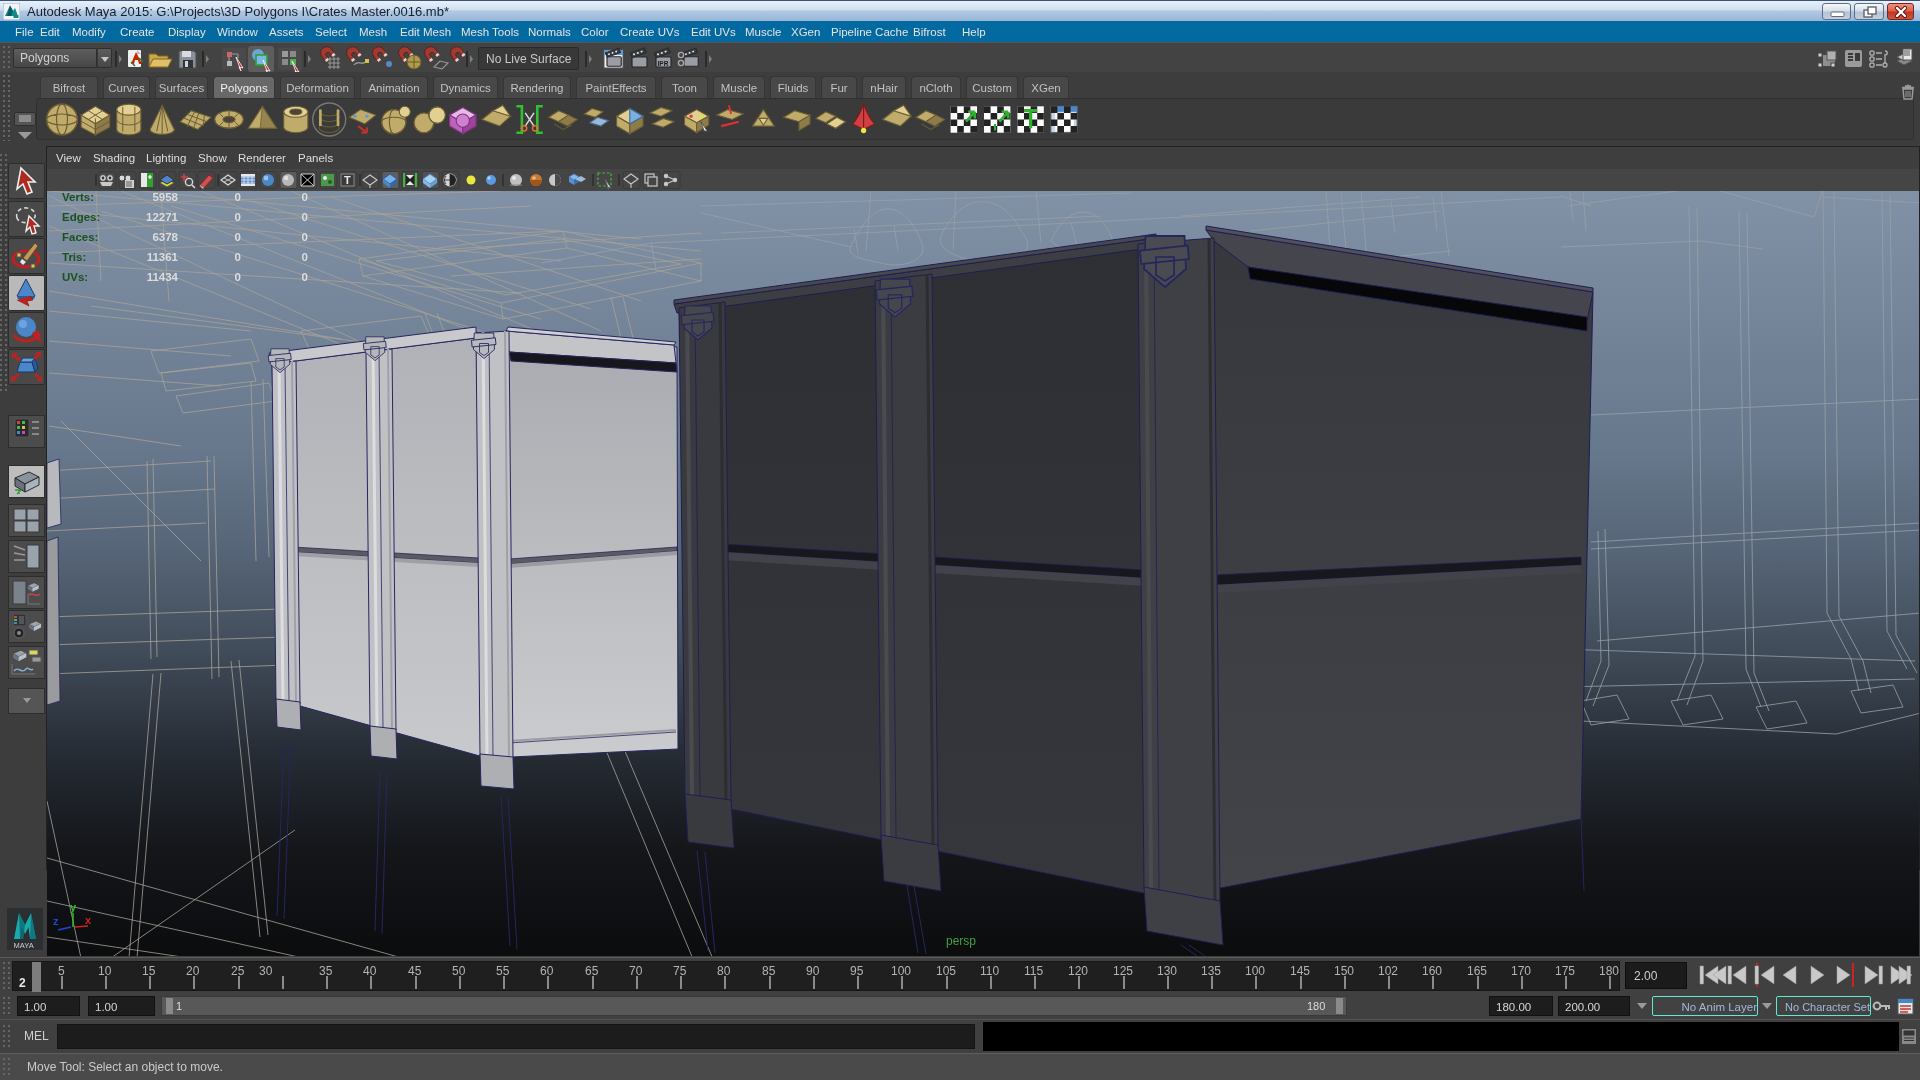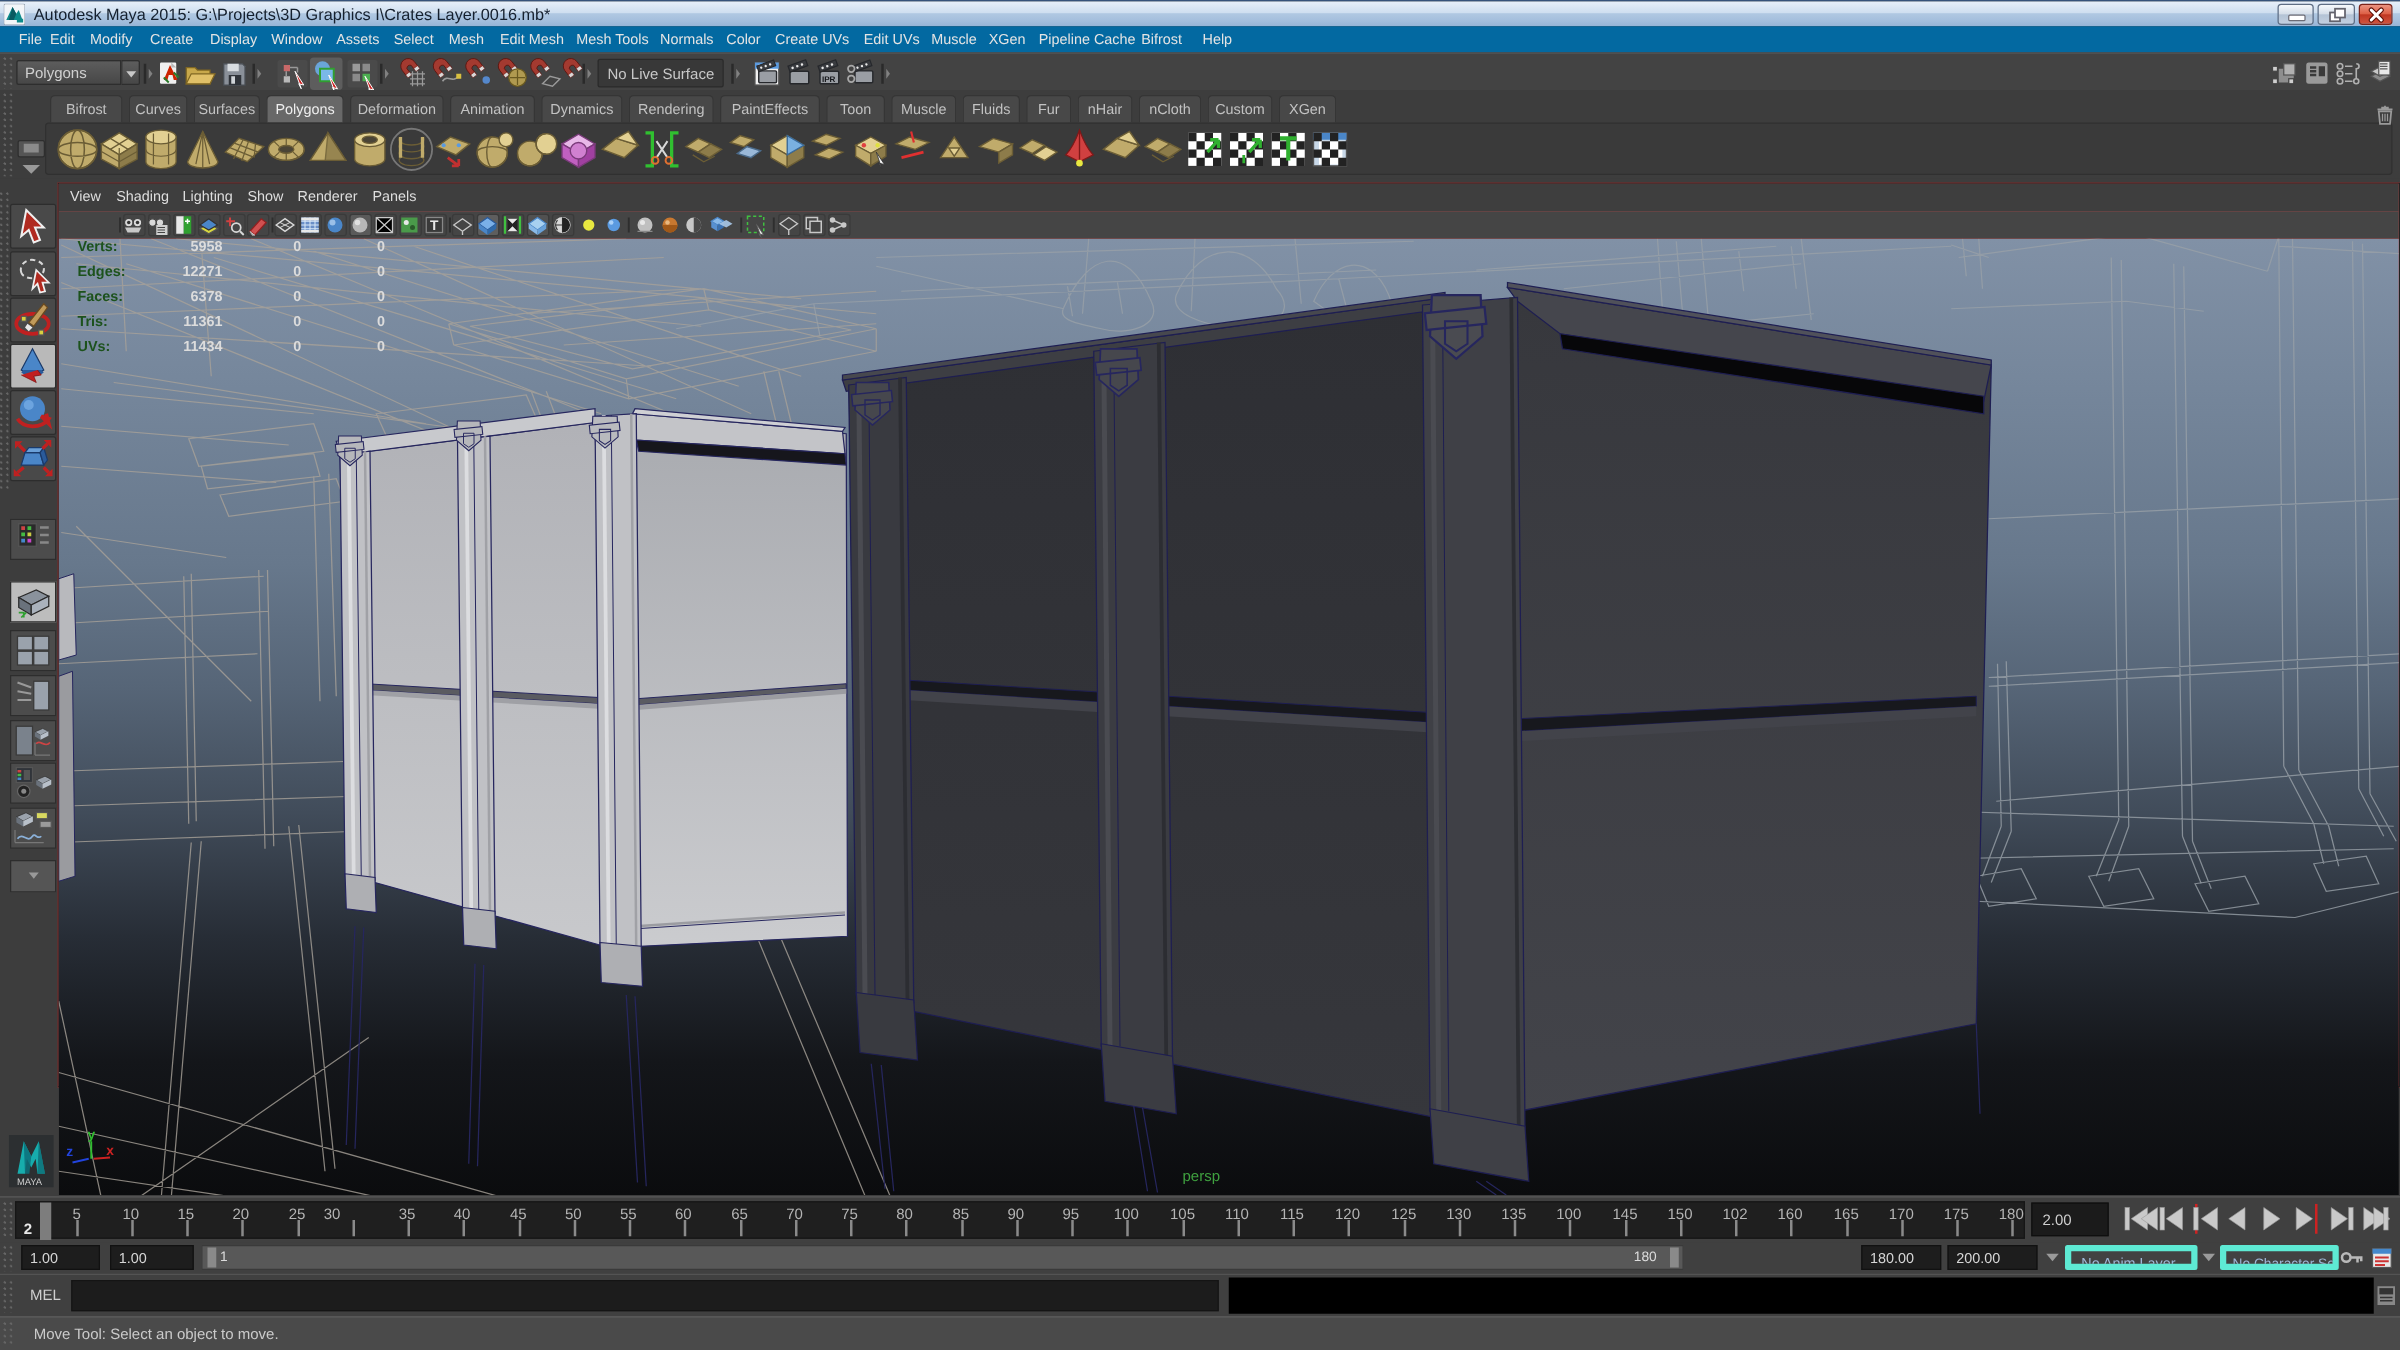--- a/index.html
+++ b/index.html
@@ -64,21 +64,21 @@
 #curframe { position:absolute; left:19px; top:0px; width:9px; height:30px; background:#7d7d7d; }
 #curflab { position:absolute; left:6px; top:14px; font-size:12px; font-weight:bold; color:#e8e8e8;}
 #tfield { position:absolute; left:1625px; top:4px; width:62px; height:27px; background:#1b1b1b; border:1px solid #0f0f0f; color:#cfcfcf; font-size:12px; padding:6px 0 0 8px;}
 
 
 #rangeslider { left:0; top:994px; width:1920px; height:25px; background:#404040; }
 .rfield { position:absolute; top:2px; height:20px; background:#1d1d1d; border:1px solid #111; color:#d6d6d6; font-size:11.5px; padding:4px 0 0 6px; }
 #rtrack { position:absolute; left:161px; top:2px; width:1186px; height:20px; background:#585858; border:1px solid #3a3a3a; }
 .rhandle { position:absolute; top:1px; width:7px; height:16px; background:#8a8a8a; }
 .rlab { position:absolute; top:3px; font-size:11px; color:#dcdcdc; }
-.ddf { position:absolute; top:2px; height:20px; background:#424242; border:5px solid #5eead4; border-radius:2px; color:#9fb8d8; font-size:11.5px; padding:4px 0 0 8px; white-space:nowrap; overflow:hidden;}
+.ddf { position:absolute; top:2px; height:20px; background:#424242; border:1px solid #5eead4; border-radius:2px; color:#9fb8d8; font-size:11.5px; padding:4px 0 0 8px; white-space:nowrap; overflow:hidden;text-align:right;}
 .ddarrow { position:absolute; top:9px; border:5px solid rgba(0,0,0,0); border-top:6px solid #9a9a9a; }
 
 
 #melline { left:0; top:1019px; width:1920px; height:34px; background:#404040; border-top:1px solid #535353;}
 #mellab { position:absolute; left:24px; top:9px; font-size:12px; color:#cfcfcf;text-align:right; }
 #melfield { position:absolute; left:57px; top:4px; width:918px; height:25px; background:#1c1c1c; border:1px solid #141414;}
 #scriptfield { position:absolute; left:983px; top:2px; width:916px; height:29px; background:#000;}
 
 
 #helpline { left:0; top:1053px; width:1920px; height:27px; background:#4a4a4a; border-top:1px solid #5e5e5e; }
@@ -87,21 +87,21 @@
 <body>
 <div id="root">
 
   <div id="titlebar" class="abs">
     <svg class="abs" style="left:3px;top:2px" width="17" height="17" viewBox="0 0 17 17">
       <rect x="0" y="0" width="17" height="17" rx="1.5" fill="#f2f5f8" stroke="#8a97a8" stroke-width="0.8"></rect>
       <path d="M2,13 L7,2.5 L10,8 L12,5 L15,13 Z" fill="#0f8b8b"></path>
       <path d="M7,2.5 L10,8 L8,13 L4,13 Z" fill="#0a5a60"></path>
       <rect x="10.5" y="12" width="5" height="3" fill="#0f8b8b"></rect>
     </svg>
-    <div id="titletext" class="abs">Autodesk Maya 2015: G:\Projects\3D Graphics I\Crates Layer.0016.mb*</div>
+    <div id="titletext" class="abs">Autodesk Maya 2015: G:\Projects\3D Polygons I\Crates Master.0016.mb*</div>
     <div id="btnmin" class="abs winbtn"><svg width="29" height="17">
           <rect x="8" y="8" width="13" height="4.5" rx="1" fill="#fff" stroke="#6b6b75" stroke-width="1"></rect>
         </svg></div>
     <div id="btnres" class="abs winbtn"><svg width="30" height="17">
           <rect x="9" y="6" width="8" height="7" fill="#fff" stroke="#63636d" stroke-width="1.4"></rect>
           <rect x="13" y="3" width="8" height="7" fill="#fff" stroke="#63636d" stroke-width="1.4"></rect>
         </svg></div>
     <div id="btnclo" class="abs winbtn"><svg width="27" height="17">
           <path d="M9,4 L17,12 M17,4 L9,12" stroke="#5f1007" stroke-width="4.2" stroke-linecap="round"></path>
           <path d="M9,4 L17,12 M17,4 L9,12" stroke="#fff" stroke-width="2.4" stroke-linecap="round"></path>

